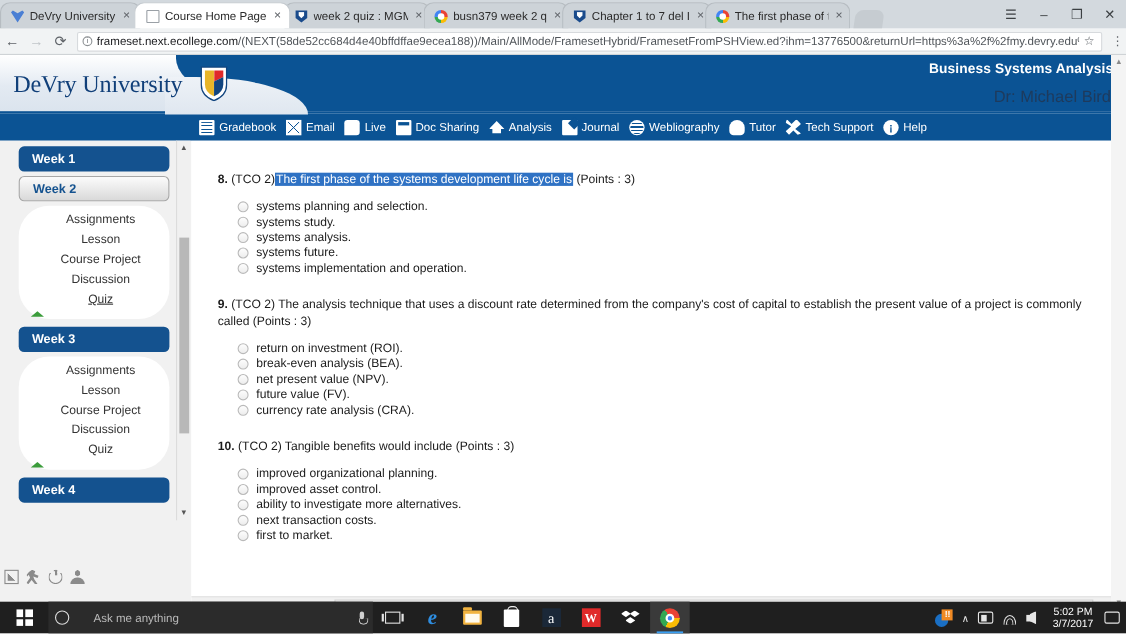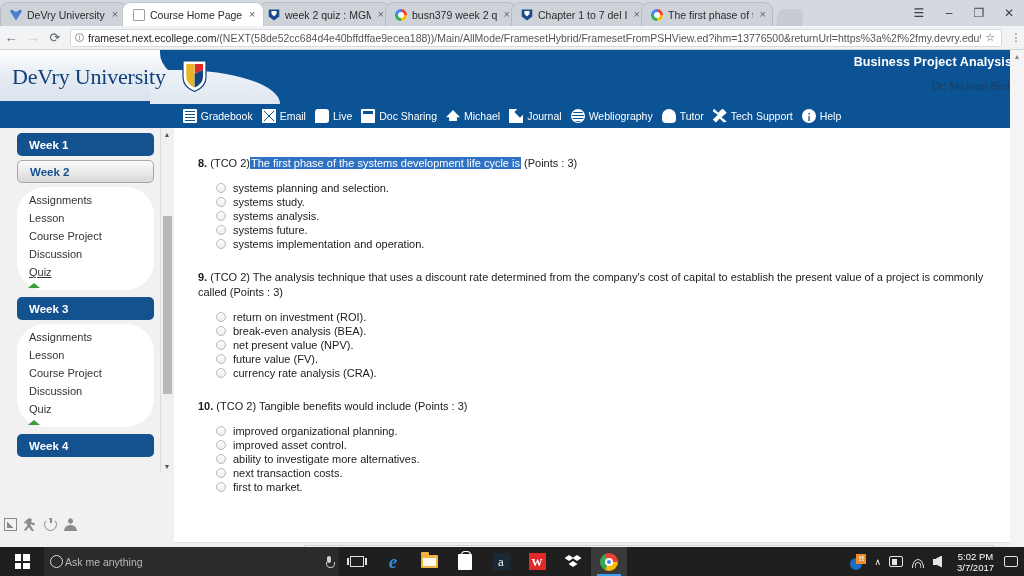--- a/index.html
+++ b/index.html
@@ -92,21 +92,21 @@
   }
   .logo-text {
     position: absolute; left: 12px; top: 14px; font-family: "Liberation Serif", serif;
     font-size: 22px; color: #103f79; letter-spacing: -0.2px;
   }
   .logo-shield { position: absolute; left: 182px; top: 10px; width: 25px; height: 32px; }
   .course-title {
     position: absolute; right: 12px; top: 5px; color: #ffffff; font-size: 12.5px;
     font-weight: bold; letter-spacing: 0.1px;
   }
-  .prof-name { position: absolute; right: 14px; top: 30px; color: #1e3a5c; font-size: 11px; }
+  .prof-name { position: absolute; right: 14px; top: 30px; color: #1e3a5c; font-size: 15px; }
   .hdr-rule { height: 2px; background: #0b5394; }
 
   
   .navstrip {
     height: 25px; background: #0b5394; display: flex; align-items: center;
     justify-content: center; gap: 9px; color: #fff;
   }
   .nav-item { display: flex; align-items: center; gap: 4px; }
   .nav-item .lbl { font-size: 10.5px; color: #ffffff; white-space: nowrap; }
   .ni { width: 14px; height: 14px; flex: 0 0 14px; position: relative; }
@@ -131,21 +131,21 @@
   .ni-wrench { background:#fff; clip-path: polygon(8% 0,38% 30%,70% 0,100% 30%,62% 62%,100% 92%,78% 100%,50% 72%,22% 100%,0 78%,36% 44%,0 22%); }
   .ni-info { background:#fff; border-radius:50%; }
   .ni-info::after{content:"!";position:absolute;inset:0;color:#0b5394;font-size:10px;
       text-align:center;line-height:14px;font-weight:bold;transform:rotate(180deg);}
 
   
   .body-split { display: flex; height: 427px; background: #ffffff; }
 
   
   .sidebar { width: 174px; flex: 0 0 174px; position: relative; background: #f1f1f1; }
-  .sb-scrollport { position: absolute; left: 0; top: 0; width: 160px; height: 345px; overflow: hidden; }
+  .sb-scrollport { position: absolute; left: 0; top: 0; width: 160px; height: 345px; overflow: hidden; text-align: center; }
   .sb-inner { padding: 5px 6px 0 17px; }
   .wk-btn {
     height: 23px; border-radius: 5px; background: #14528f; color: #fff;
     font-size: 11.5px; font-weight: bold; display: flex; align-items: center;
     padding-left: 12px; margin-bottom: 4px;
   }
   .wk-btn.sel {
     background: linear-gradient(to bottom,#fbfbfb,#d9d9d9); color: #14528f;
     border: 1px solid #a7a7a7;
   }
@@ -202,21 +202,21 @@
   .taskbar { position: absolute; left: 0; bottom: 0; width: 1024px; height: 29px;
      background: #1f1f1f; display: flex; align-items: center; }
   .start {
     width: 44px; height: 29px; display: flex; align-items: center; justify-content: center;
   }
   .win-logo { width: 15px; height: 15px; display: grid; grid-template-columns: 1fr 1fr;
      grid-template-rows: 1fr 1fr; gap: 2px; }
   .win-logo i { background: #ffffff; display: block; }
   .searchbox {
     width: 295px; height: 29px; background: #2b2b2b; display: flex; align-items: center;
-    padding: 0 6px; gap: 2px;
+    padding: 0 6px; gap: 22px;
   }
   .cortana-ring { width: 13px; height: 13px; border: 1.6px solid #dcdcdc; border-radius: 50%; flex: 0 0 13px; }
   .search-ph { font-size: 10.5px; color: #b9b9b9; flex: 1; }
   .mic { width: 8px; height: 12px; position: relative; }
   .mic::before{content:"";position:absolute;left:2px;top:0;width:4px;height:7px;background:#cfcfcf;border-radius:2px;}
   .mic::after{content:"";position:absolute;left:0.5px;top:6px;width:7px;height:5px;
      border:1.3px solid #cfcfcf;border-top:none;border-radius:0 0 5px 5px;}
   .tb-icons { display: flex; align-items: center; }
   .tb-btn { width: 36px; height: 29px; display: flex; align-items: center; justify-content: center; position: relative; }
   .tb-btn.active { background: #3a3a3a; }
@@ -328,21 +328,21 @@
       <div class="swoosh"></div>
       <div class="swoosh-mask"></div>
       <div class="logo-text">DeVry University</div>
       <svg class="logo-shield" viewBox="0 0 25 32">
         <path d="M1 1 H24 V17 Q24 27 12.5 31.5 Q1 27 1 17 Z" fill="#ffffff" stroke="#12457f" stroke-width="1.2"></path>
         <path d="M12.8 4 H21 V16.5 Q21 24 12.8 27.5 Z" fill="#ffffff"></path>
         <path d="M12.8 4 H21 V10 L12.8 14 Z" fill="#e02a2a"></path>
         <path d="M4.3 4 H12.5 V27.5 Q4.3 24 4.3 16.5 Z" fill="#e8b528"></path>
         <path d="M12.6 14 L21 10 V16.5 Q21 24 12.6 27.5 Z" fill="#12457f"></path>
       </svg>
-      <div class="course-title">Business Project Analysis</div>
+      <div class="course-title">Business Systems Analysis</div>
       <div class="prof-name">Dr:  Michael Bird</div>
     </div>
     <div class="hdr-rule"></div>
 
     <div class="navstrip" id="navstrip">
         <div class="nav-item">
           <span class="ni ni-book"></span>
           <span class="lbl">Gradebook</span>
         </div>
         <div class="nav-item">
@@ -352,21 +352,21 @@
         <div class="nav-item">
           <span class="ni ni-live"></span>
           <span class="lbl">Live</span>
         </div>
         <div class="nav-item">
           <span class="ni ni-doc"></span>
           <span class="lbl">Doc Sharing</span>
         </div>
         <div class="nav-item">
           <span class="ni ni-drop"></span>
-          <span class="lbl">Michael</span>
+          <span class="lbl">Analysis</span>
         </div>
         <div class="nav-item">
           <span class="ni ni-journal"></span>
           <span class="lbl">Journal</span>
         </div>
         <div class="nav-item">
           <span class="ni ni-web"></span>
           <span class="lbl">Webliography</span>
         </div>
         <div class="nav-item">

